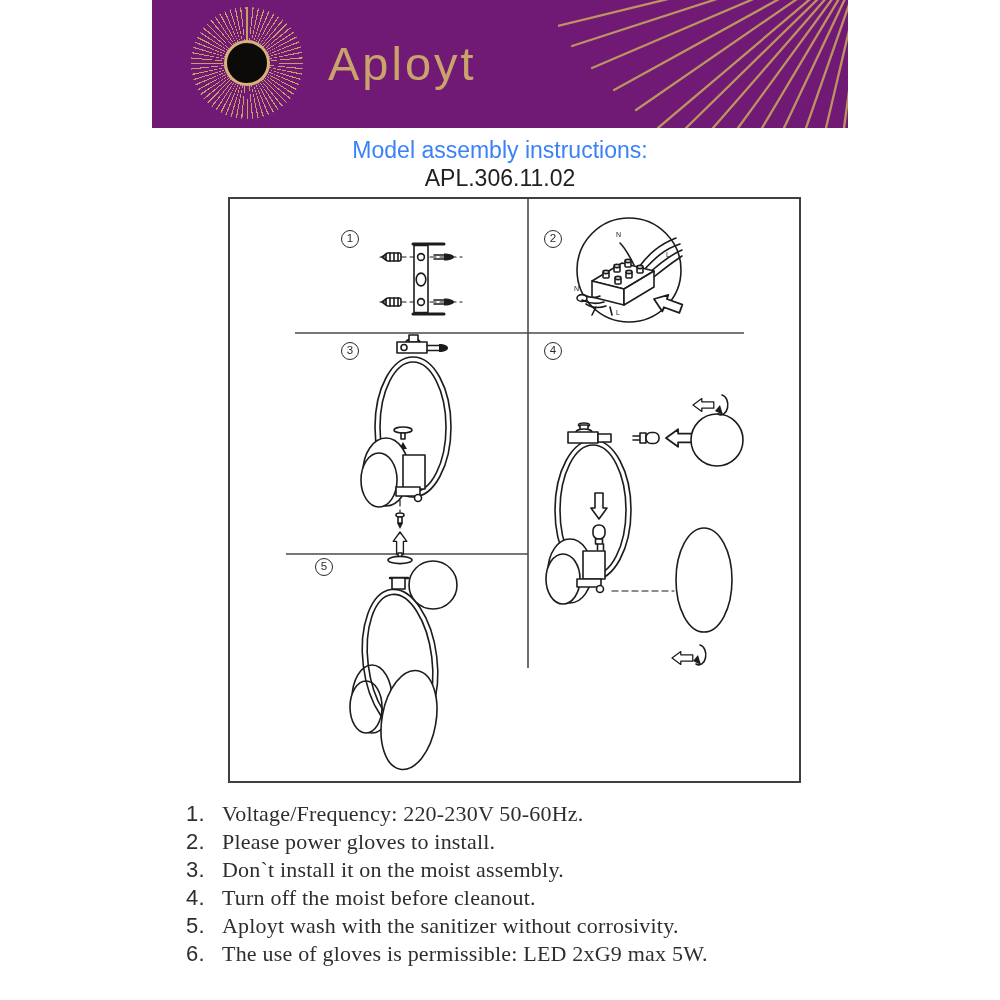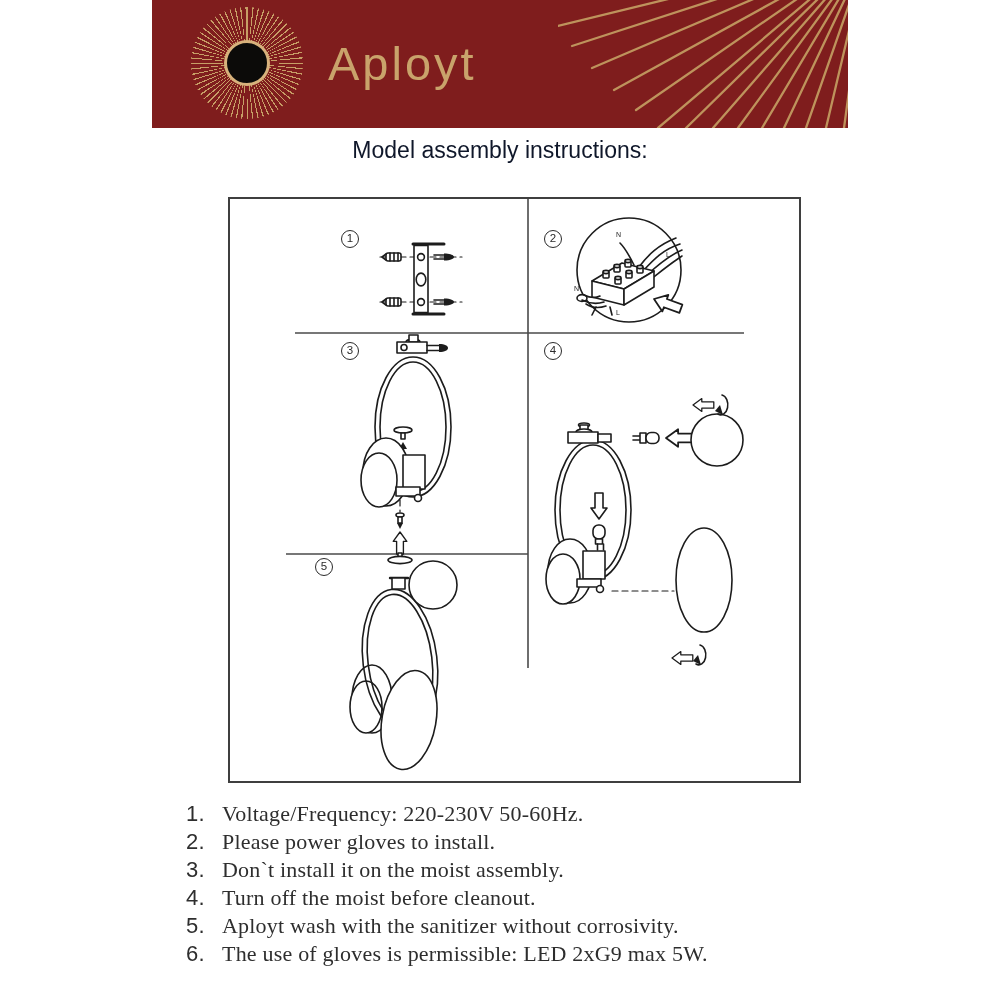--- a/index.html
+++ b/index.html
@@ -1,31 +1,31 @@
 <!DOCTYPE html>
 <html><head>
 <meta charset="utf-8">
 <style>
   html,body{margin:0;padding:0;background:#ffffff;}
   .page{position:relative;width:1000px;height:1000px;background:#fff;overflow:hidden;
         font-family:"Liberation Sans",sans-serif;color:#262626;}
 
   
-  .header{position:absolute;left:152px;top:0;width:696px;height:128px;background:#7f1d1d;overflow:hidden;}
+  .header{position:absolute;left:152px;top:0;width:696px;height:128px;background:#701a75;overflow:hidden;}
   .sunburst{position:absolute;left:39px;top:7px;width:112px;height:112px;border-radius:50%;
             background:repeating-conic-gradient(#c79f66 0deg 1.3deg, transparent 1.3deg 5.6deg);}
   .sunburst-core{position:absolute;left:72px;top:40px;width:46px;height:46px;border-radius:50%;
                  background:#0c0b09;border:3px solid #d8b27c;box-sizing:border-box;}
   .brand-name{position:absolute;left:176px;top:36px;font-size:47px;letter-spacing:3px;color:#c9a36b;
               font-family:"Liberation Sans",sans-serif;}
   .rays{position:absolute;right:0;top:0;}
 
   
   .title-line1{position:absolute;left:0;top:137px;width:1000px;text-align:center;
-               font-size:23px;color:#0f172a;}
+               font-size:23px;color:#3b82f6;}
   .title-line2{position:absolute;left:0;top:165px;width:1000px;text-align:center;
                font-size:23px;color:#212121;}
 
   
   .diagram-box{position:absolute;left:228px;top:197px;width:573px;height:586px;
                border:2px solid #3f3f3f;box-sizing:border-box;}
   .diagram-svg{position:absolute;left:0;top:0;}
   .stepnum{position:absolute;width:18px;height:18px;border:1.4px solid #2b2b2b;border-radius:50%;
            box-sizing:border-box;font-size:11.5px;line-height:15px;text-align:center;color:#2b2b2b;}
   #sn1{left:111px;top:31px;}  #sn2{left:314px;top:31px;}
@@ -69,20 +69,21 @@
         <line x1="310" y1="-50" x2="204" y2="128"></line>
         <line x1="310" y1="-50" x2="226" y2="128"></line>
         <line x1="310" y1="-50" x2="248" y2="128"></line>
         <line x1="310" y1="-50" x2="268" y2="128"></line>
         <line x1="310" y1="-50" x2="286" y2="128"></line>
       </g>
     </svg>
   </div>
 
   <div class="title-line1">Model assembly instructions:</div>
+  <div class="title-line2">APL.306.11.02</div>
 
   <div class="diagram-box">
 
     <svg class="diagram-svg" width="569" height="582" viewBox="0 0 569 582">
       <defs>
         <path id="oarrow" d="M0,0 L11,-8 L11,-4 L26,-4 L26,4 L11,4 L11,8 Z"></path>
       </defs>
 
       <g>
         <line class="divider" x1="298" y1="0" x2="298" y2="469"></line>

